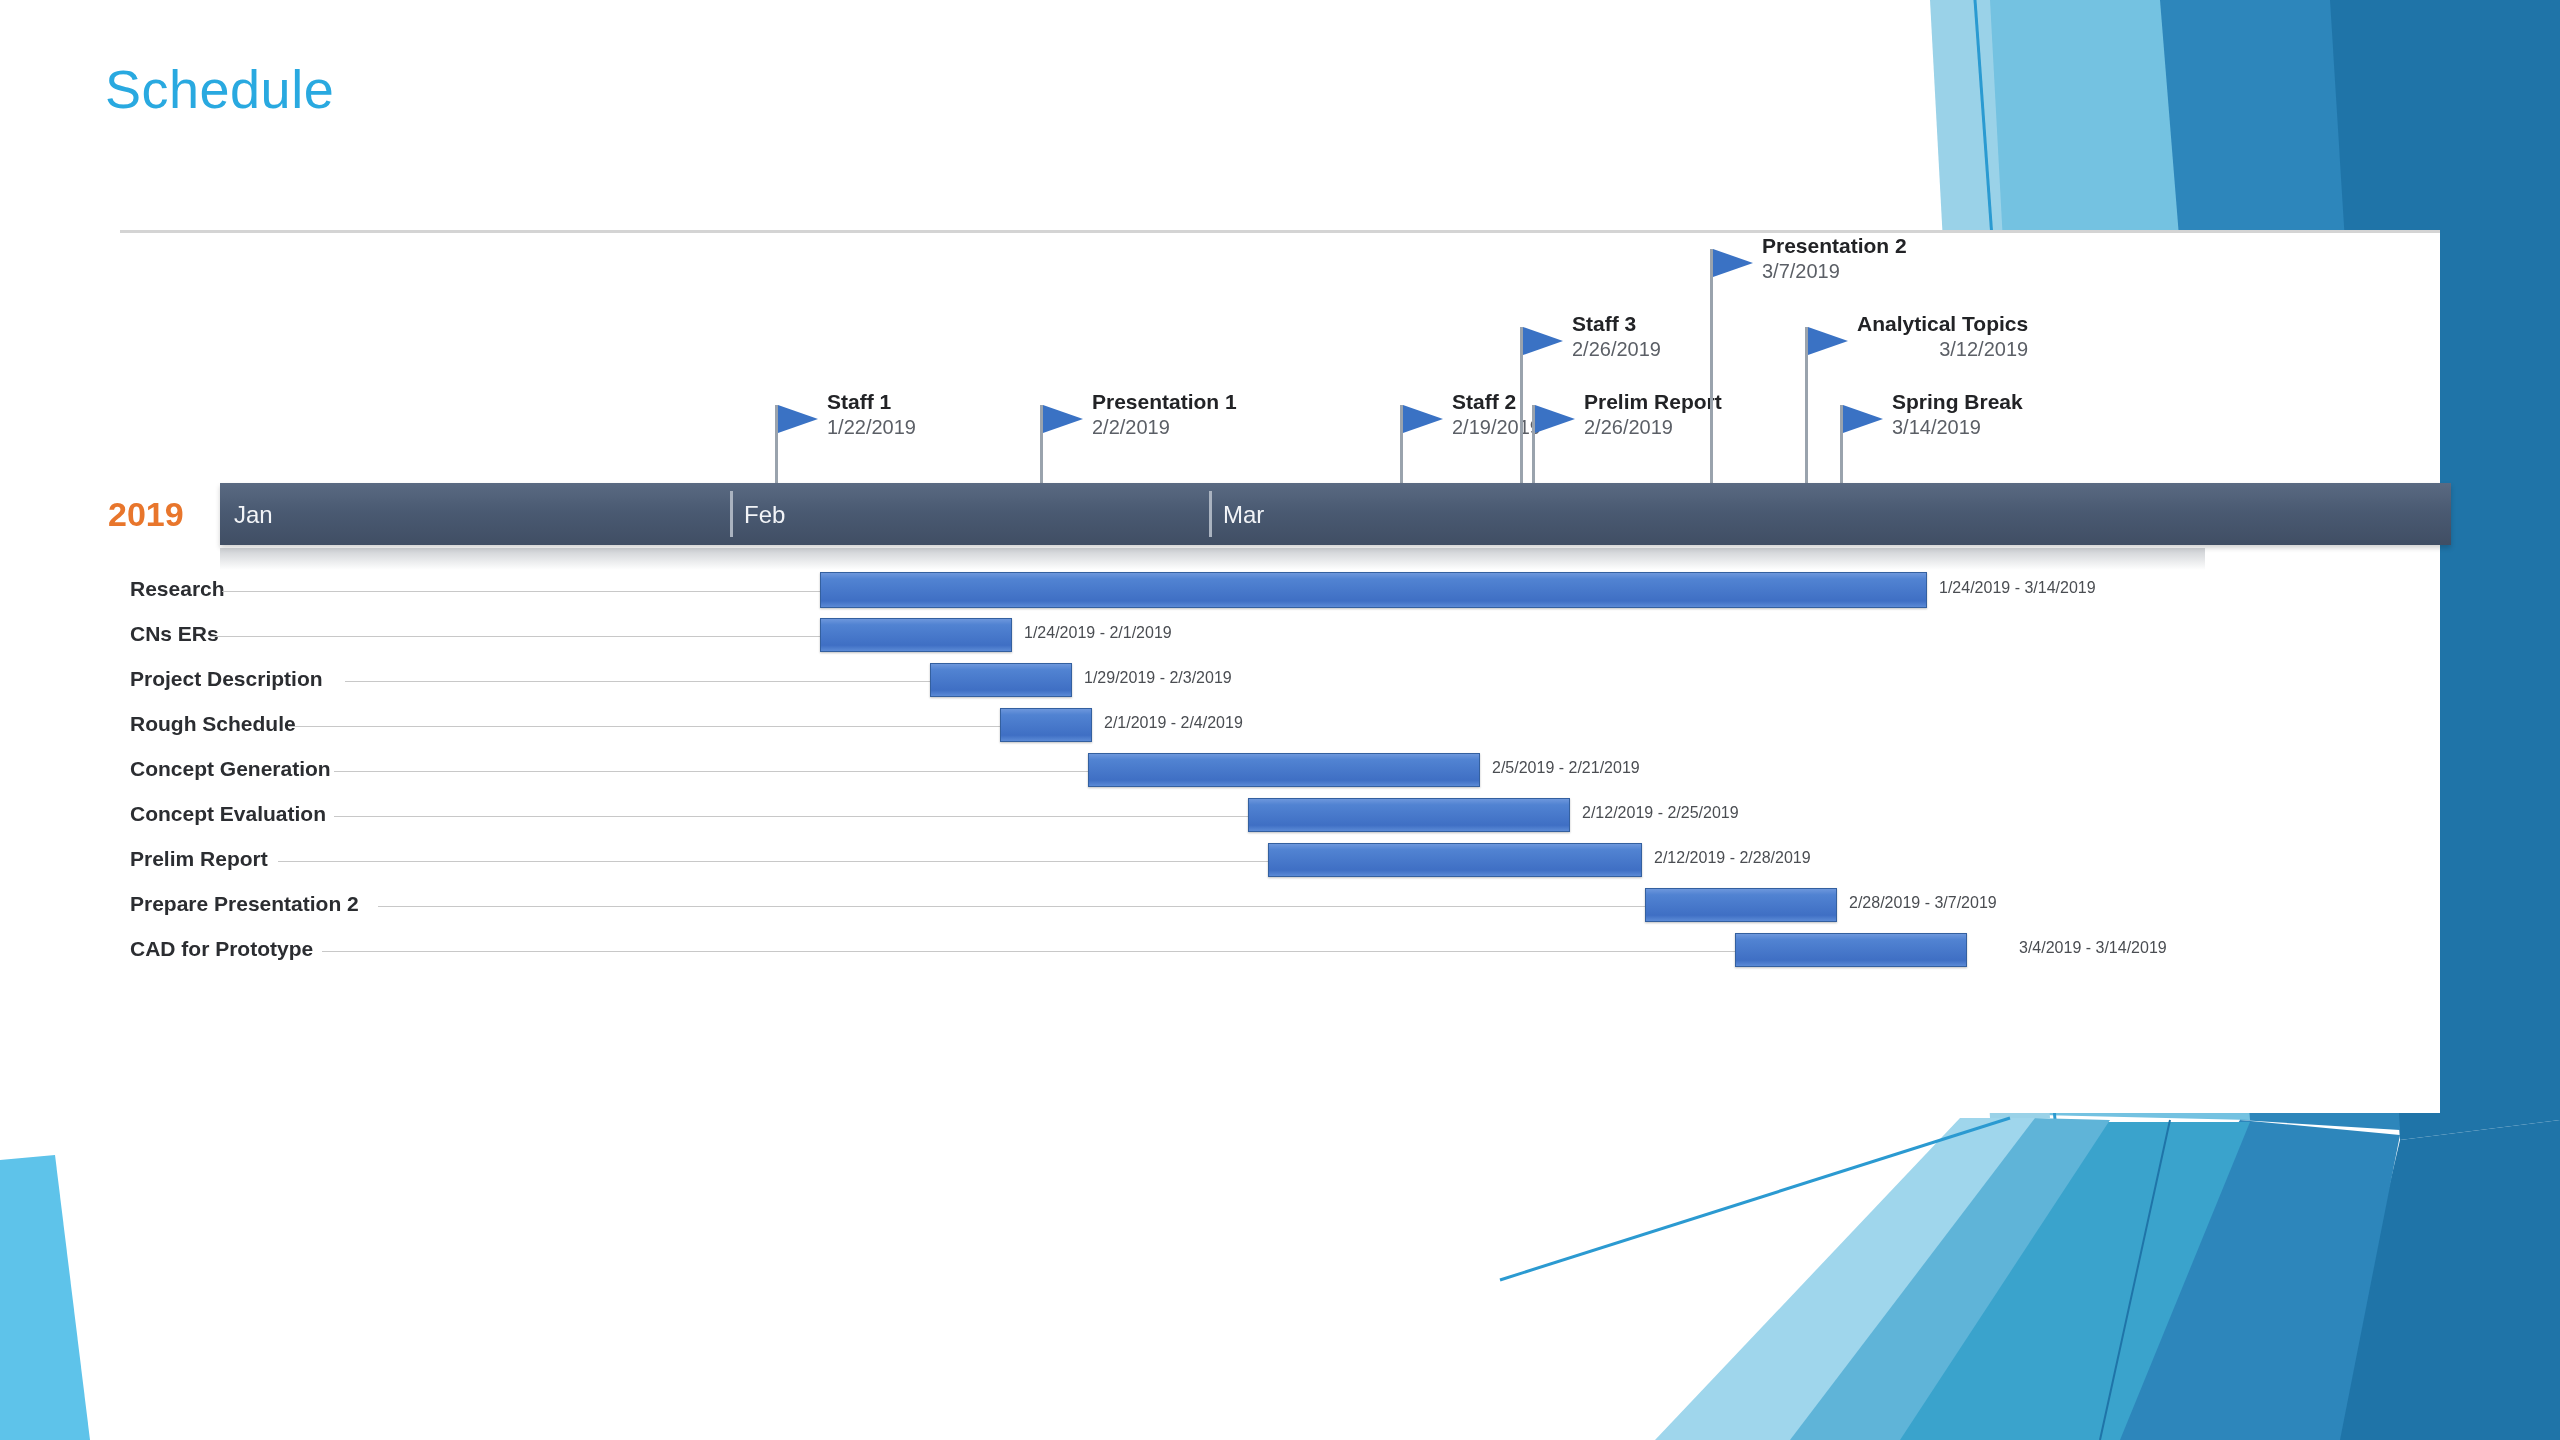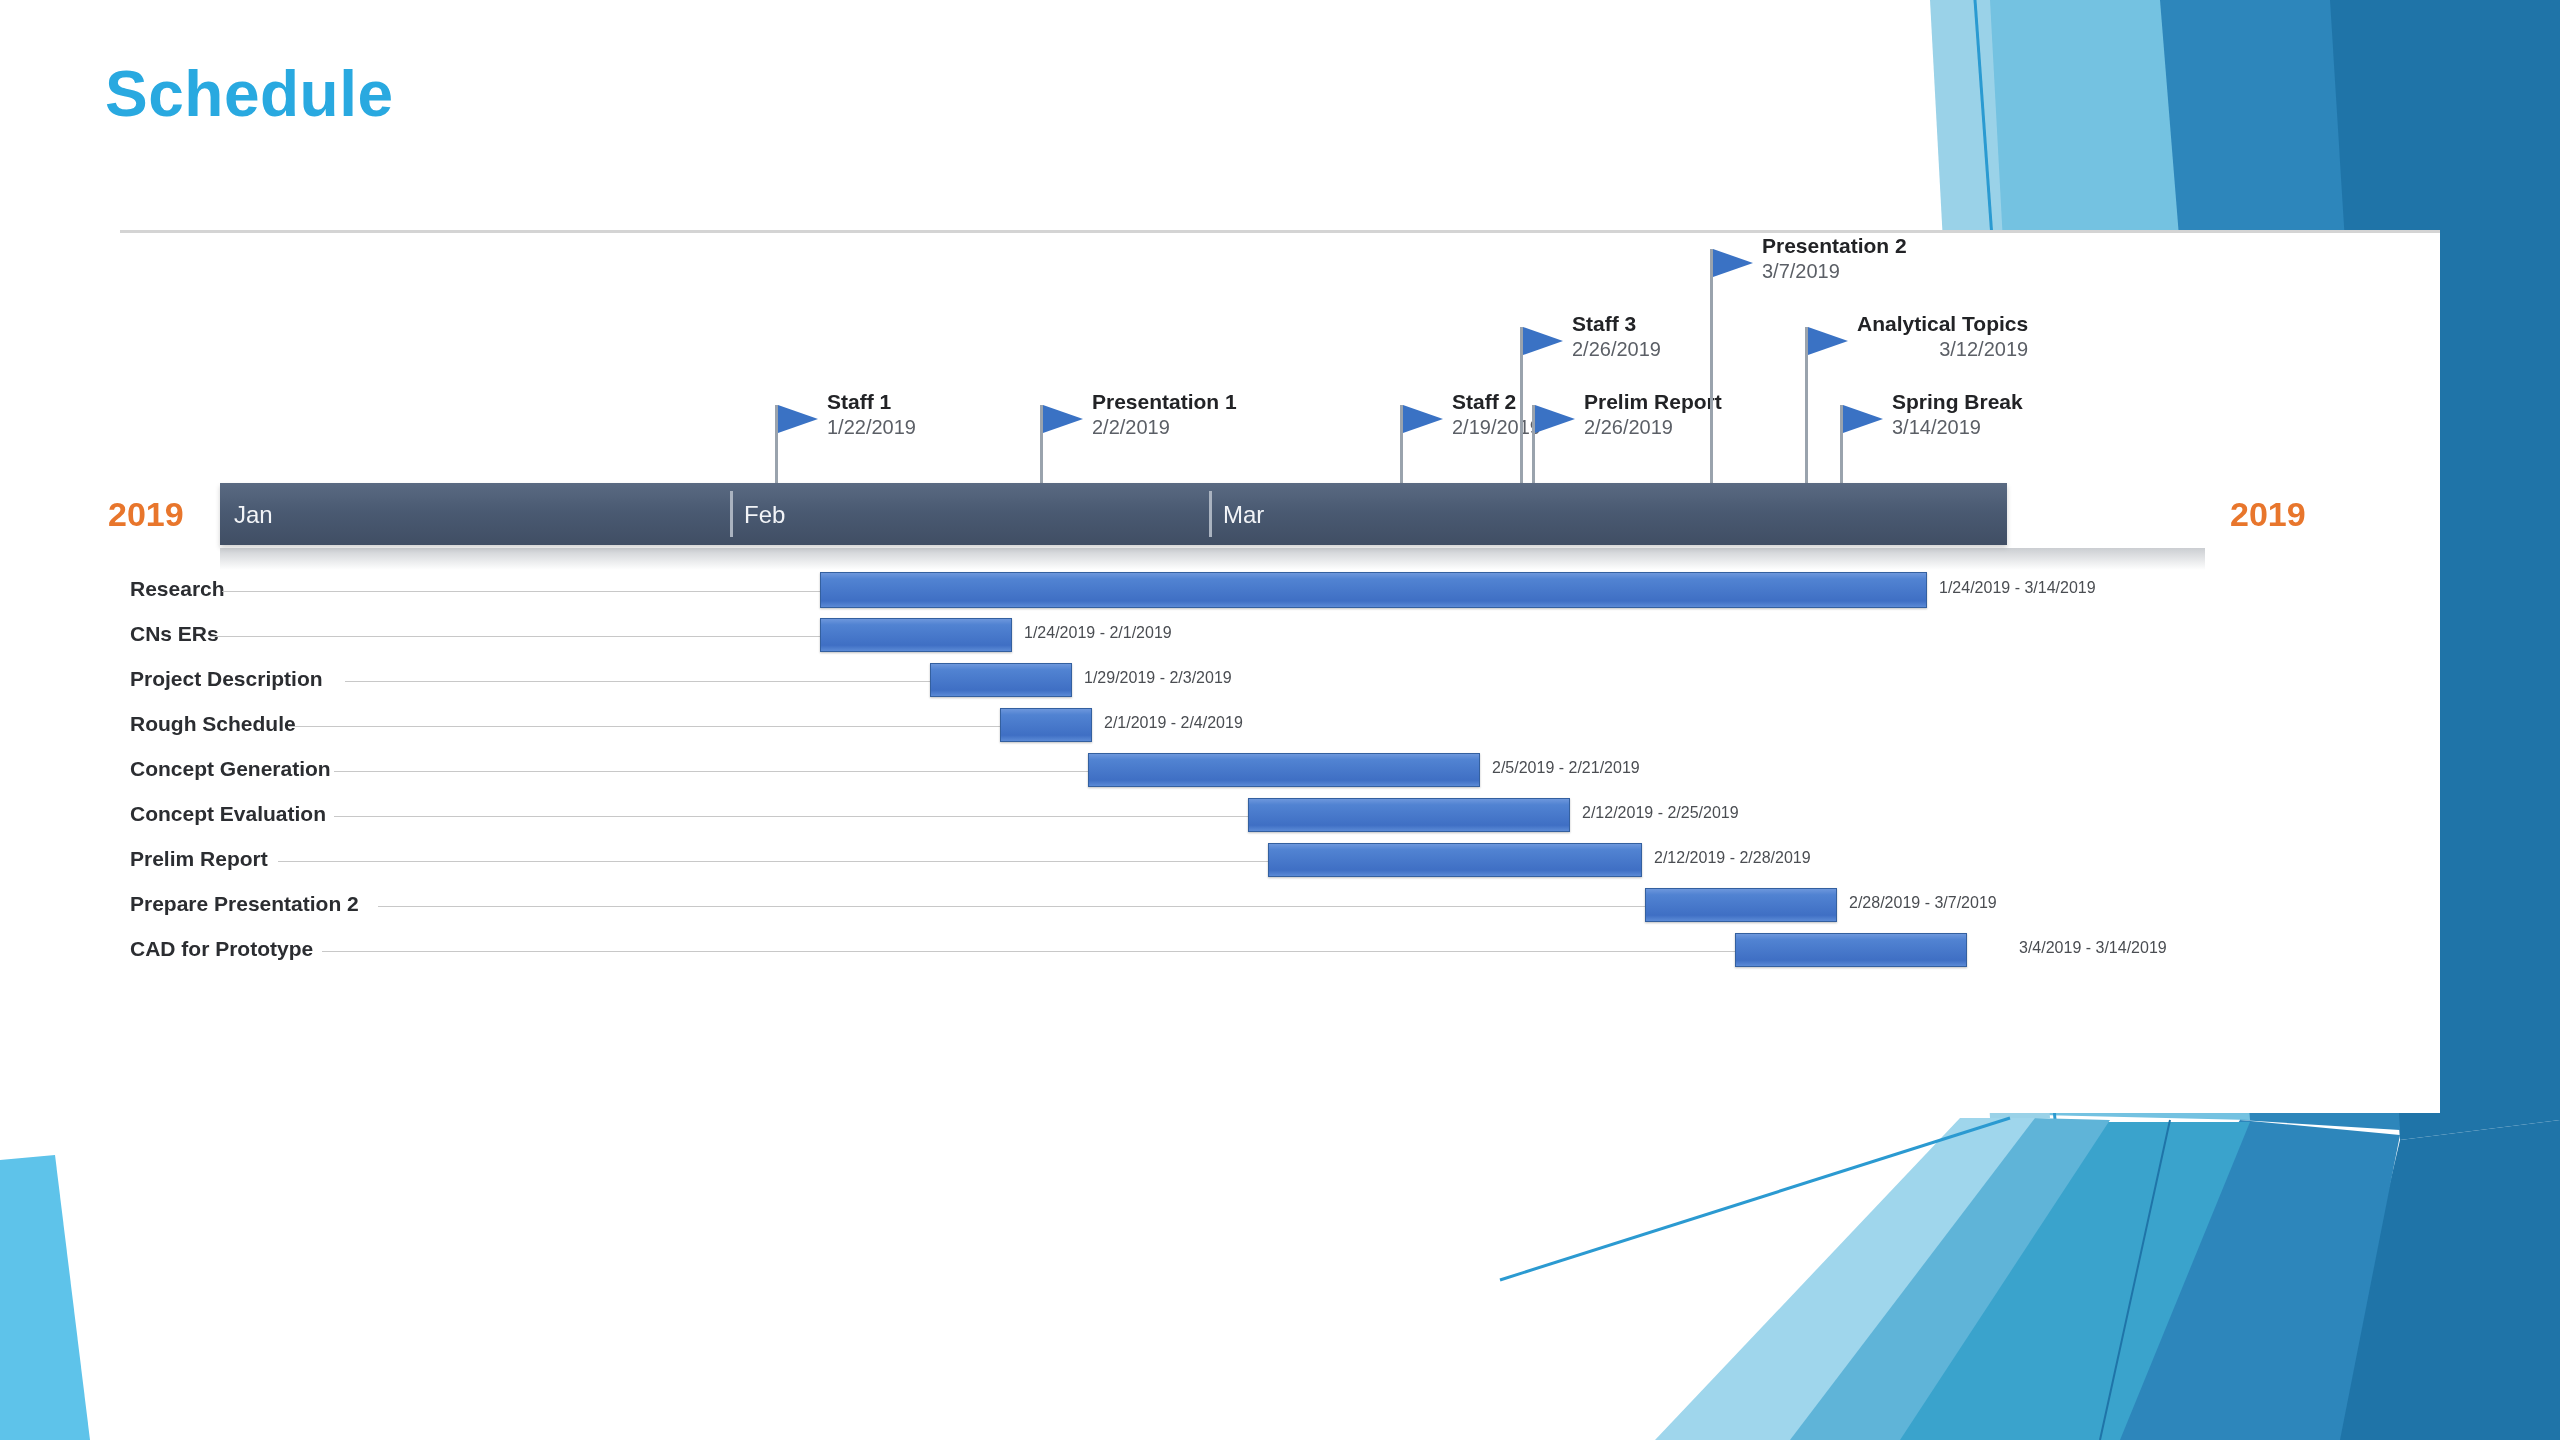--- a/index.html
+++ b/index.html
@@ -9,21 +9,21 @@
     font-family:"Liberation Sans","DejaVu Sans",sans-serif;
   }
 
   
   .bg{position:absolute;inset:0;overflow:hidden;pointer-events:none;}
   .bg svg{position:absolute;top:0;left:0;width:2560px;height:1440px;}
 
   
   .slide-title{
     position:absolute;left:105px;top:62px;
-    font-size:64px;font-weight:700;color:#29a9e0;
+    font-size:54px;font-weight:400;color:#29a9e0;
     letter-spacing:0.5px;line-height:1;
   }
 
   
   .chart-panel{
     position:absolute;left:120px;top:230px;width:2320px;height:880px;
     background:#ffffff;border-top:3px solid #d4d4d4;
   }
 
   
@@ -41,21 +41,21 @@
   .flag .ftext{position:absolute;left:52px;white-space:nowrap;}
   .flag .fname{
     font-size:21px;font-weight:bold;color:#222326;line-height:1.25;
   }
   .flag .fdate{
     font-size:20px;font-weight:400;color:#5b5f66;line-height:1.25;
   }
 
   
   .timeline{
-    position:absolute;left:100px;top:250px;width:1787px;height:62px;
+    position:absolute;left:100px;top:250px;width:2231px;height:62px;
     background:linear-gradient(to bottom,#5a6a82 0%,#4a5a72 45%,#404e64 100%);
     box-shadow:0 3px 5px rgba(0,0,0,.18);
   }
   .timeline .mtick{
     position:absolute;top:8px;height:46px;width:3px;background:#aab3c0;
   }
   .timeline .mlabel{
     position:absolute;top:18px;font-size:24px;color:#f2f4f7;font-weight:400;
   }
   .year{

